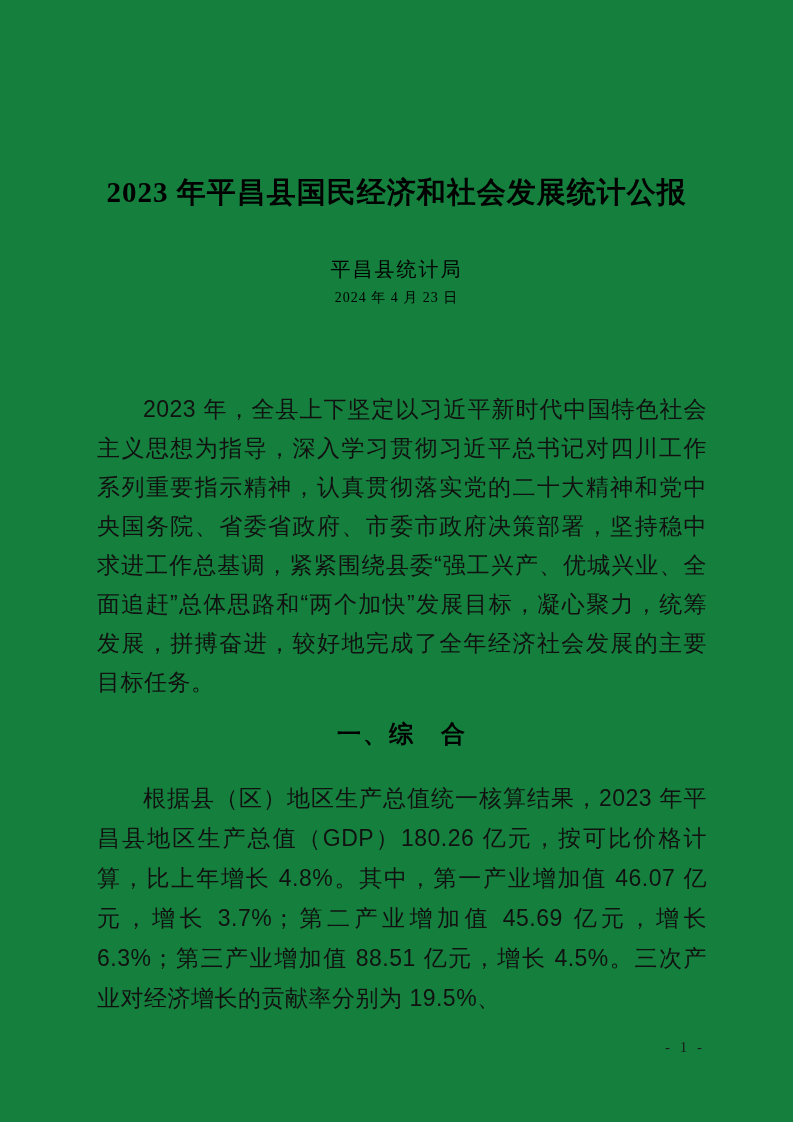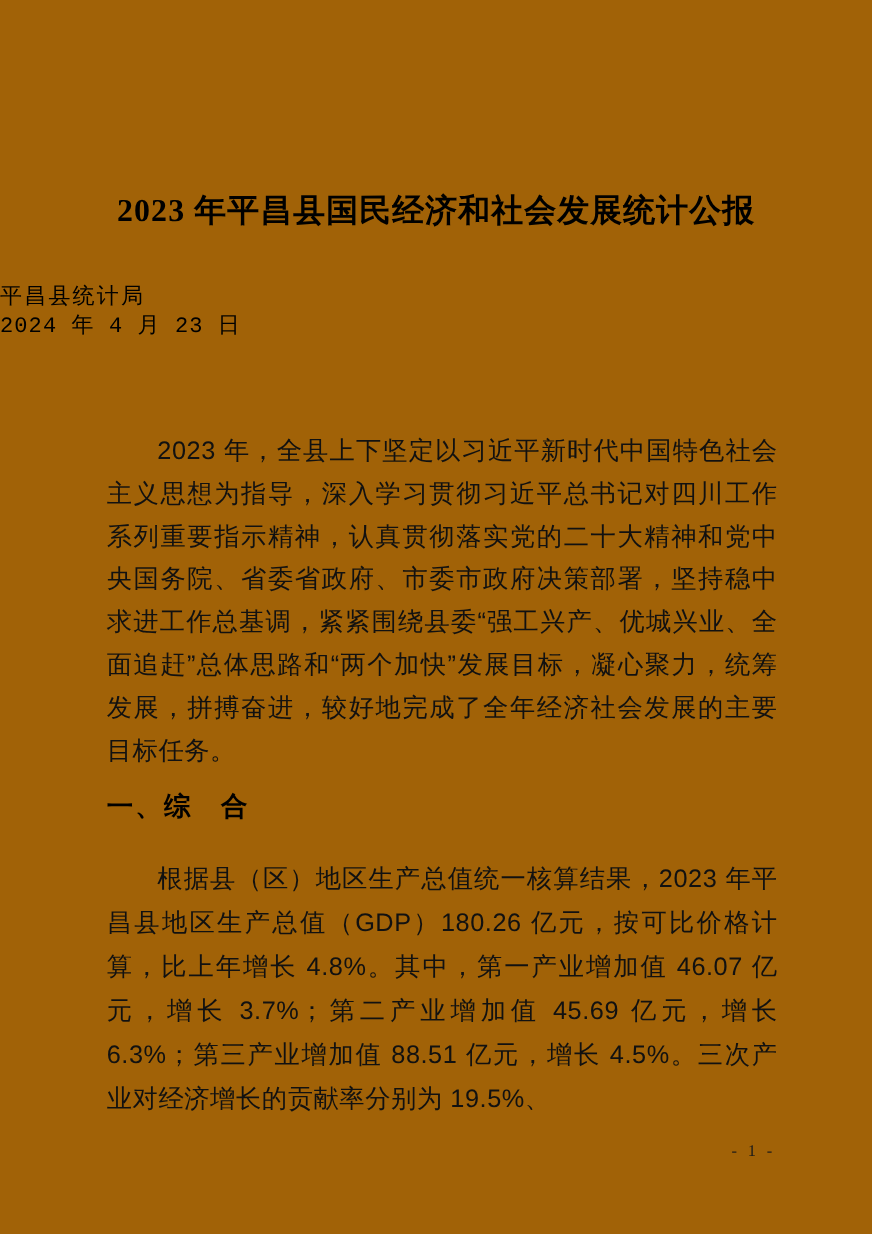--- a/index.html
+++ b/index.html
@@ -6,53 +6,54 @@
 
   html, body {
     background: #ffffff;
   }
 
   .page {
     position: relative;
     width: 793px;
     height: 1122px;
     margin: 0 auto;
-    background: #a16207;
+    background: #15803d;
     color: #000000;
     overflow: hidden;
     font-family: "Liberation Serif", "DejaVu Serif", serif;
   }
 
   .doc-title {
     margin-top: 174px;
     padding: 0 60px;
     text-align: center;
     font-family: "Liberation Serif", "DejaVu Serif", serif;
     font-weight: bold;
     font-size: 29px;
     line-height: 36px;
     letter-spacing: 1px;
     color: #000000;
   }
 
   .byline {
     margin-top: 46px;
-    text-align: left;
+    text-align: center;
     font-size: 20px;
     line-height: 26px;
     letter-spacing: 2px;
     font-family: "Liberation Serif", "DejaVu Serif", serif;
   }
 
   .pub-date {
     margin-top: 3px;
-    font-size: 20px;
+    text-align: center;
+    font-size: 14px;
     line-height: 25px;
     letter-spacing: 1px;
-    font-family: Liberation Mono, monospace;
+    font-family: Liberation Serif, serif;
   }
 
   .content {
     padding: 0 86px 0 97px; 
   }
 
   .body-para {
     font-size: 23px;
     line-height: 39px;
     text-align: justify;
@@ -62,21 +63,21 @@
     color: #111111;
     font-family: "Liberation Sans", "DejaVu Sans", sans-serif;
   }
 
   .intro-para {
     margin-top: 80px;
   }
 
   .section-heading {
     margin-top: 16px;
-    text-align: left;
+    text-align: center;
     font-family: "Liberation Sans", "DejaVu Sans", sans-serif;
     font-weight: bold;
     font-size: 24px;
     line-height: 32px;
     letter-spacing: 2px;
     color: #000000;
   }
 
   .section-para {
     margin-top: 28px;

